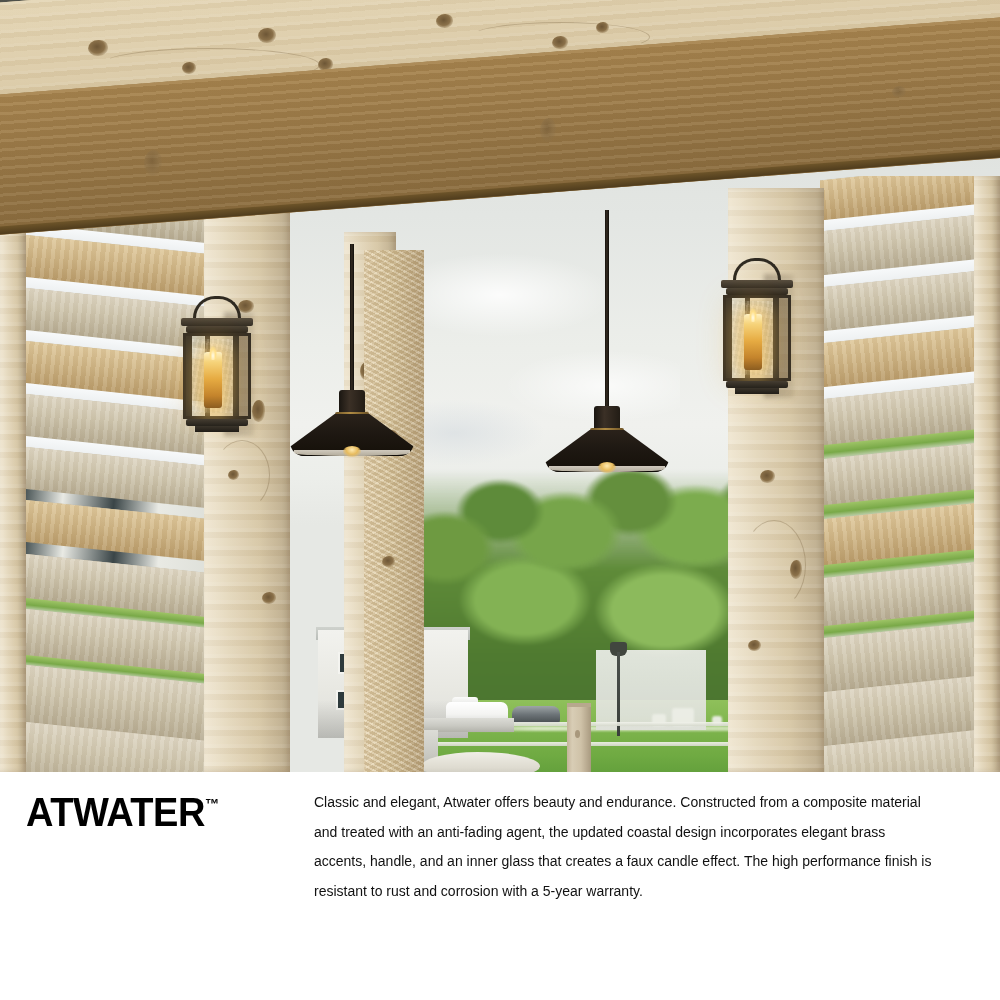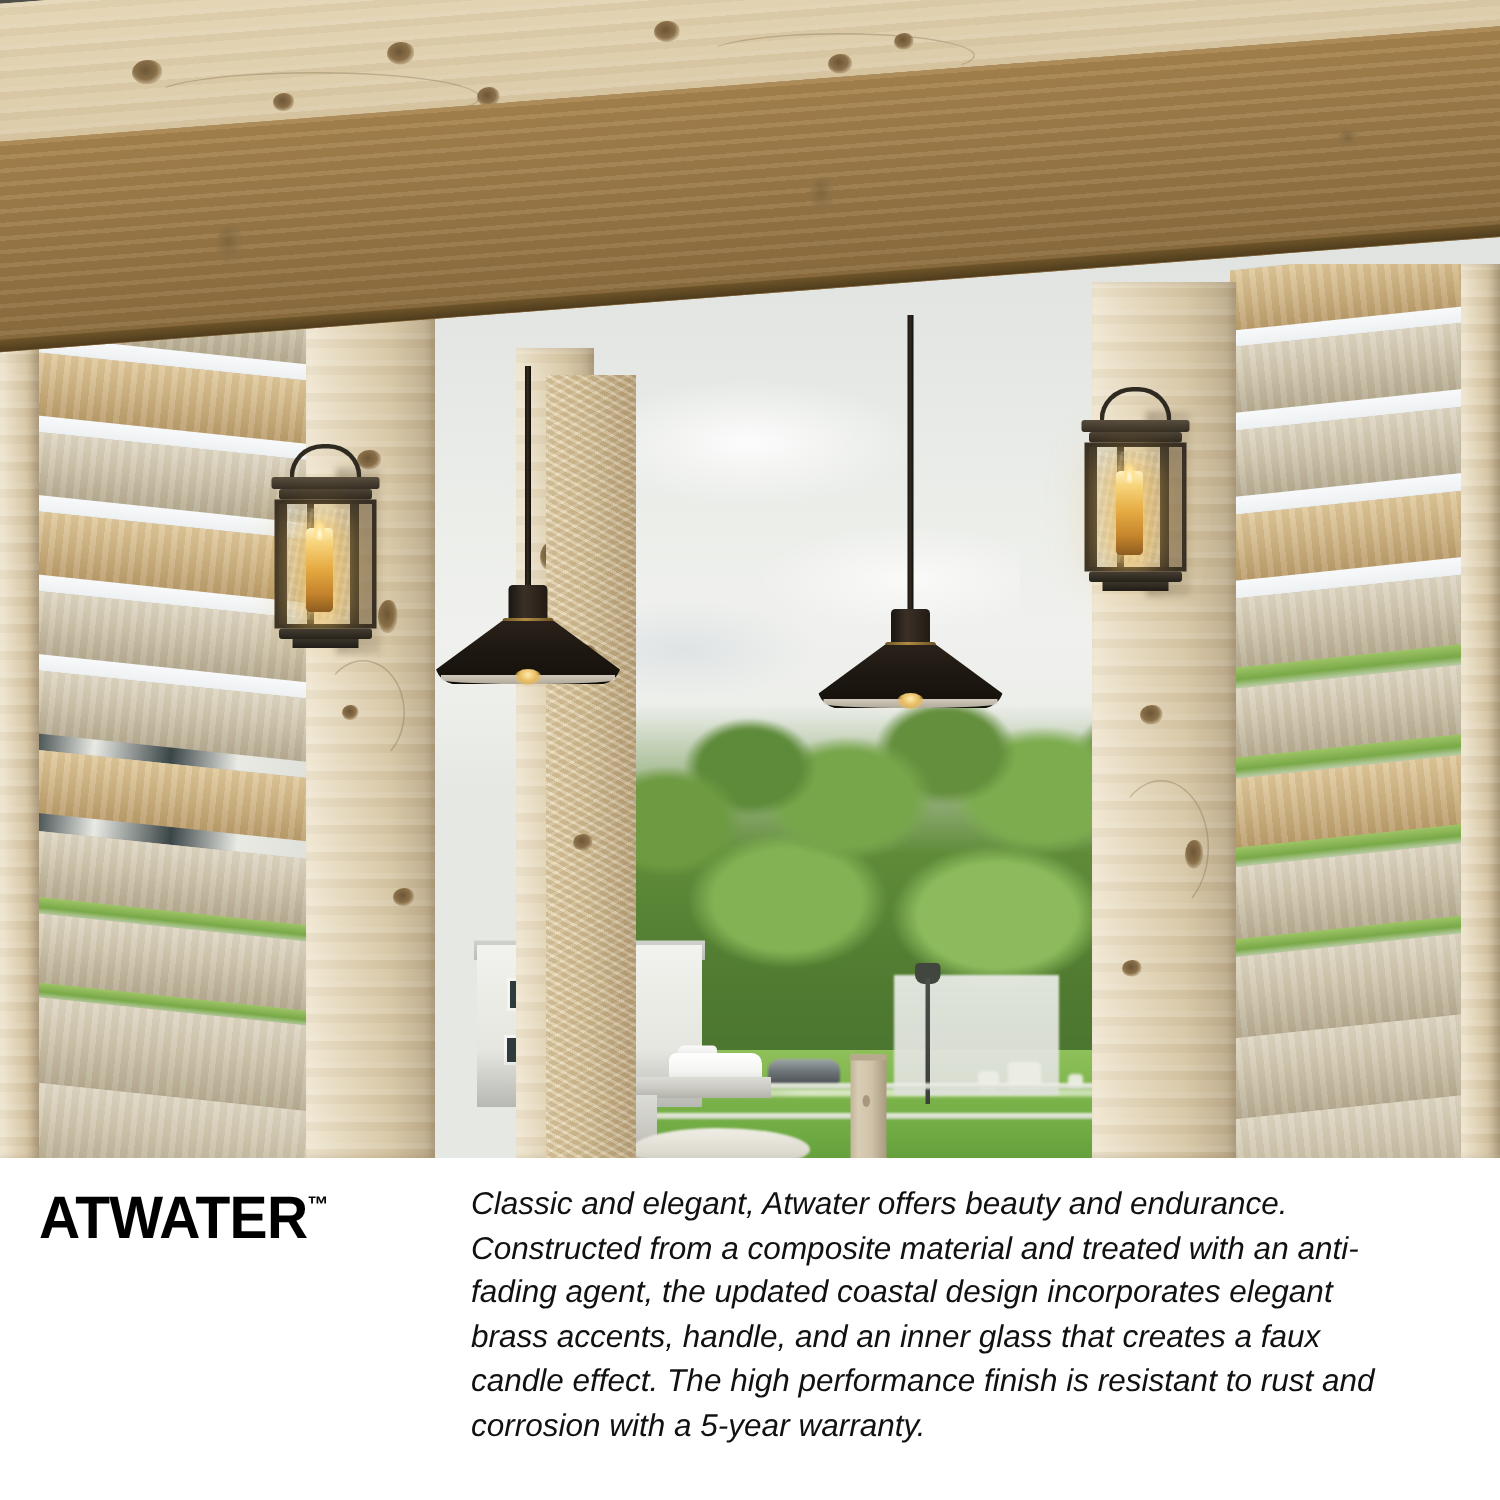--- a/index.html
+++ b/index.html
@@ -496,25 +496,24 @@
   .brand .tm {
     font-size: 15px;
     font-weight: bold;
     vertical-align: 17px;
     letter-spacing: 0;
   }
   .desc {
     position: absolute;
     left: 314px; top: 788px;
     width: 620px;
-    font-size: 21px;
+    font-size: 14px;
     line-height: 29.5px;
     color: #111111;
     font-family: "Liberation Sans", sans-serif;
-    font-style: italic;
   }
 </style>
 </head>
 <body>
 
 <div class="poster">
 
   <div class="photo">
 
     <div class="sky"></div>

